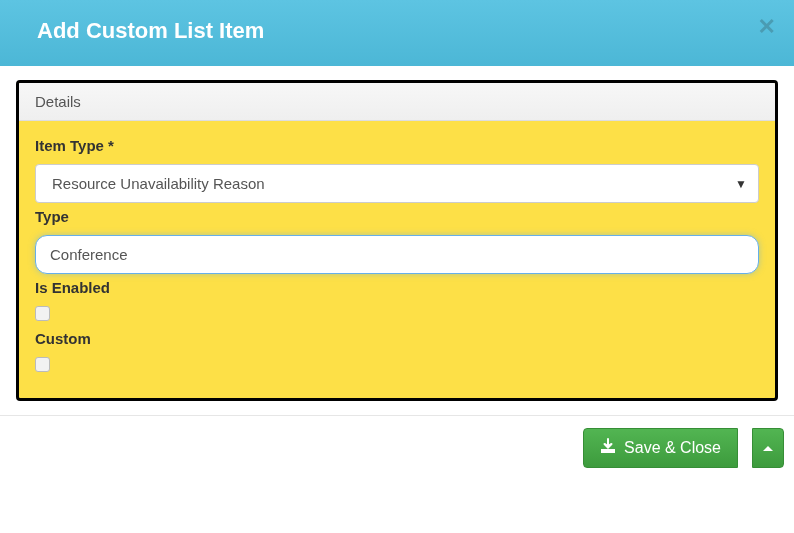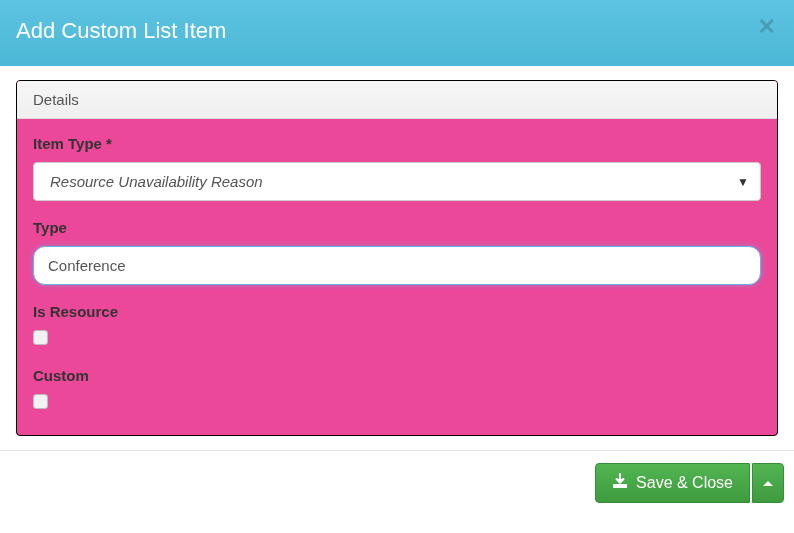--- a/index.html
+++ b/index.html
@@ -5,48 +5,48 @@
 * { box-sizing: border-box; margin: 0; padding: 0; }
 body { font-family: Arial, Helvetica, sans-serif; background: #fff; width: 794px; }
 
 .modal-header {
   background: #5bc0de;
   background: linear-gradient(#5dc4e2, #4cb7d6);
   color: #fff;
   padding: 18px 16px 22px;
   position: relative;
 }
-.modal-header h2 { font-size: 22px; font-weight: 400; }
+.modal-header h2 { font-size: 22px; font-weight: 700; margin-left: 21px; }
 .close-x {
   position: absolute;
   top: 14px; right: 18px;
   color: #4a9cb3;
   font-size: 22px;
   font-weight: bold;
   cursor: pointer;
 }
 
 .body-wrap { padding: 14px 16px; }
 
 .panel {
-  border: 1px solid #000000;
+  border: 3px solid #000000;
   border-radius: 4px;
-  background: #ec4899;
+  background: #fde047;
   overflow: hidden;
 }
 .panel-header {
   background: linear-gradient(#f7f7f7, #efefef);
   border-bottom: 1px solid #ddd;
   padding: 10px 16px;
   color: #555;
   font-size: 15px;
 }
 .panel-body { padding: 16px; }
 
-.form-group { margin-bottom: 18px; }
+.form-group { margin-bottom: 5px; }
 .form-label {
   font-weight: bold;
   color: #333;
   font-size: 15px;
   display: block;
   margin-bottom: 10px;
 }
 
 .select-wrap {
   position: relative;
@@ -54,21 +54,20 @@
 }
 .select-field {
   width: 100%;
   border: 1px solid #ccc;
   border-radius: 4px;
   padding: 10px 32px 10px 16px;
   font-size: 15px;
   color: #555;
   background: #fff;
   appearance: none;
-  font-style: italic;
   -webkit-appearance: none;
 }
 .select-caret {
   position: absolute;
   right: 12px;
   top: 50%;
   transform: translateY(-50%);
   pointer-events: none;
   color: #333;
   font-size: 12px;
@@ -91,21 +90,21 @@
   border-radius: 3px;
   background: #f2f2f2;
   display: inline-block;
 }
 
 .footer {
   border-top: 1px solid #e6e6e6;
   padding: 12px 10px 12px 16px;
   display: flex;
   justify-content: flex-end;
-  gap: 2px;
+  gap: 14px;
 }
 .btn-save {
   background: linear-gradient(#52b552, #3d9b3d);
   border: 1px solid #368e36;
   color: #fff;
   font-size: 16px;
   padding: 9px 16px;
   border-radius: 4px 0 0 4px;
   display: inline-flex;
   align-items: center;
@@ -150,21 +149,21 @@
           <span class="select-caret">▼</span>
         </div>
       </div>
 
       <div class="form-group">
         <label class="form-label">Type</label>
         <input type="text" class="text-field" value="Conference" style="">
       </div>
 
       <div class="form-group">
-        <label class="form-label">Is Resource</label>
+        <label class="form-label">Is Enabled</label>
         <span class="chk"></span>
       </div>
 
       <div class="form-group" style="margin-bottom:6px">
         <label class="form-label">Custom</label>
         <span class="chk"></span>
       </div>
 
     </div>
   </div>

